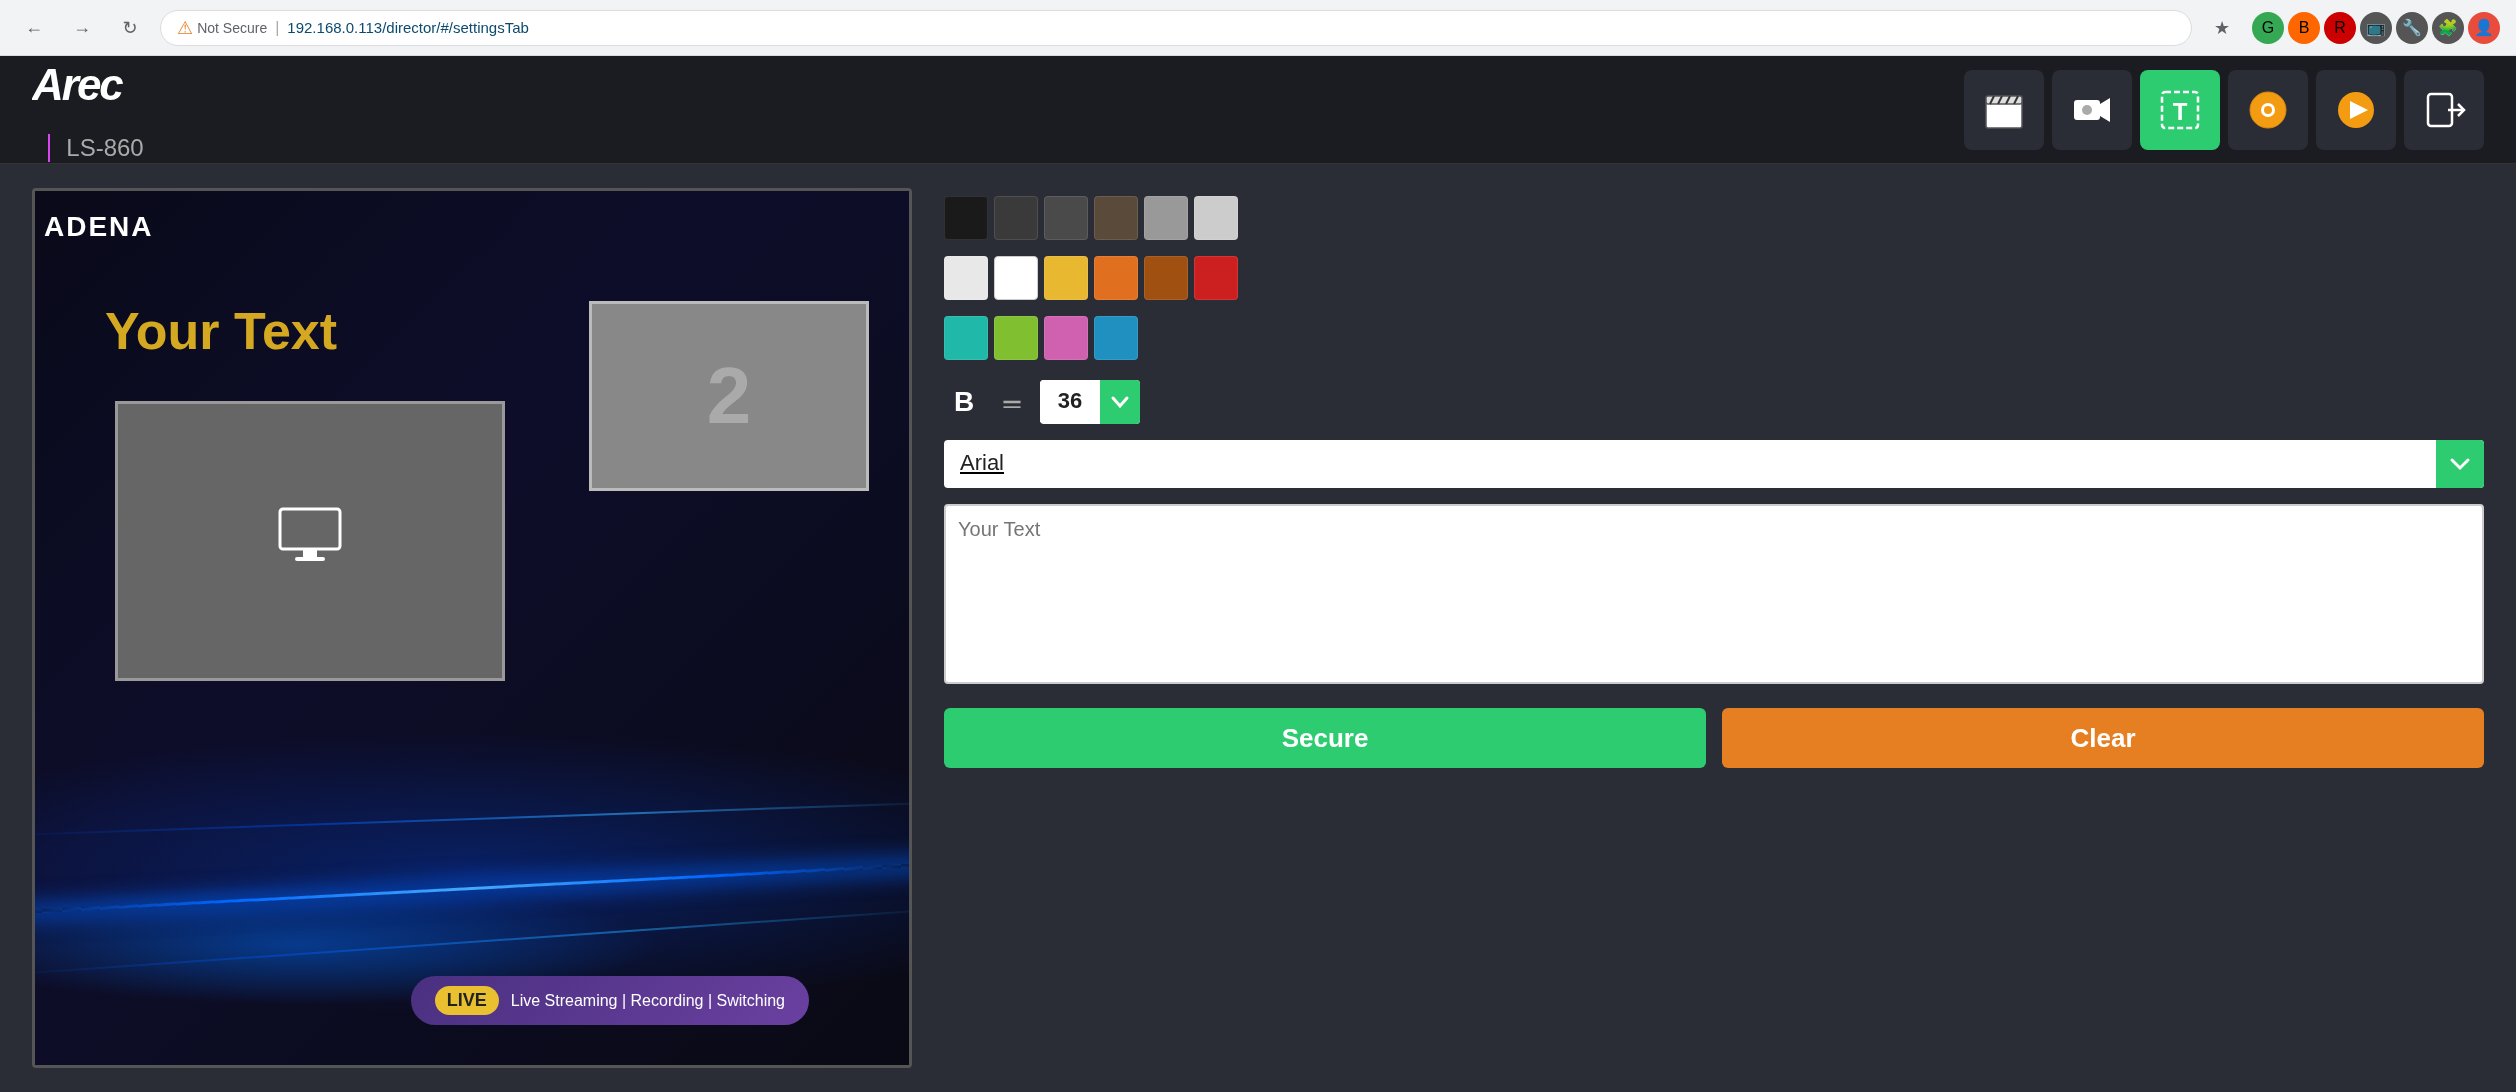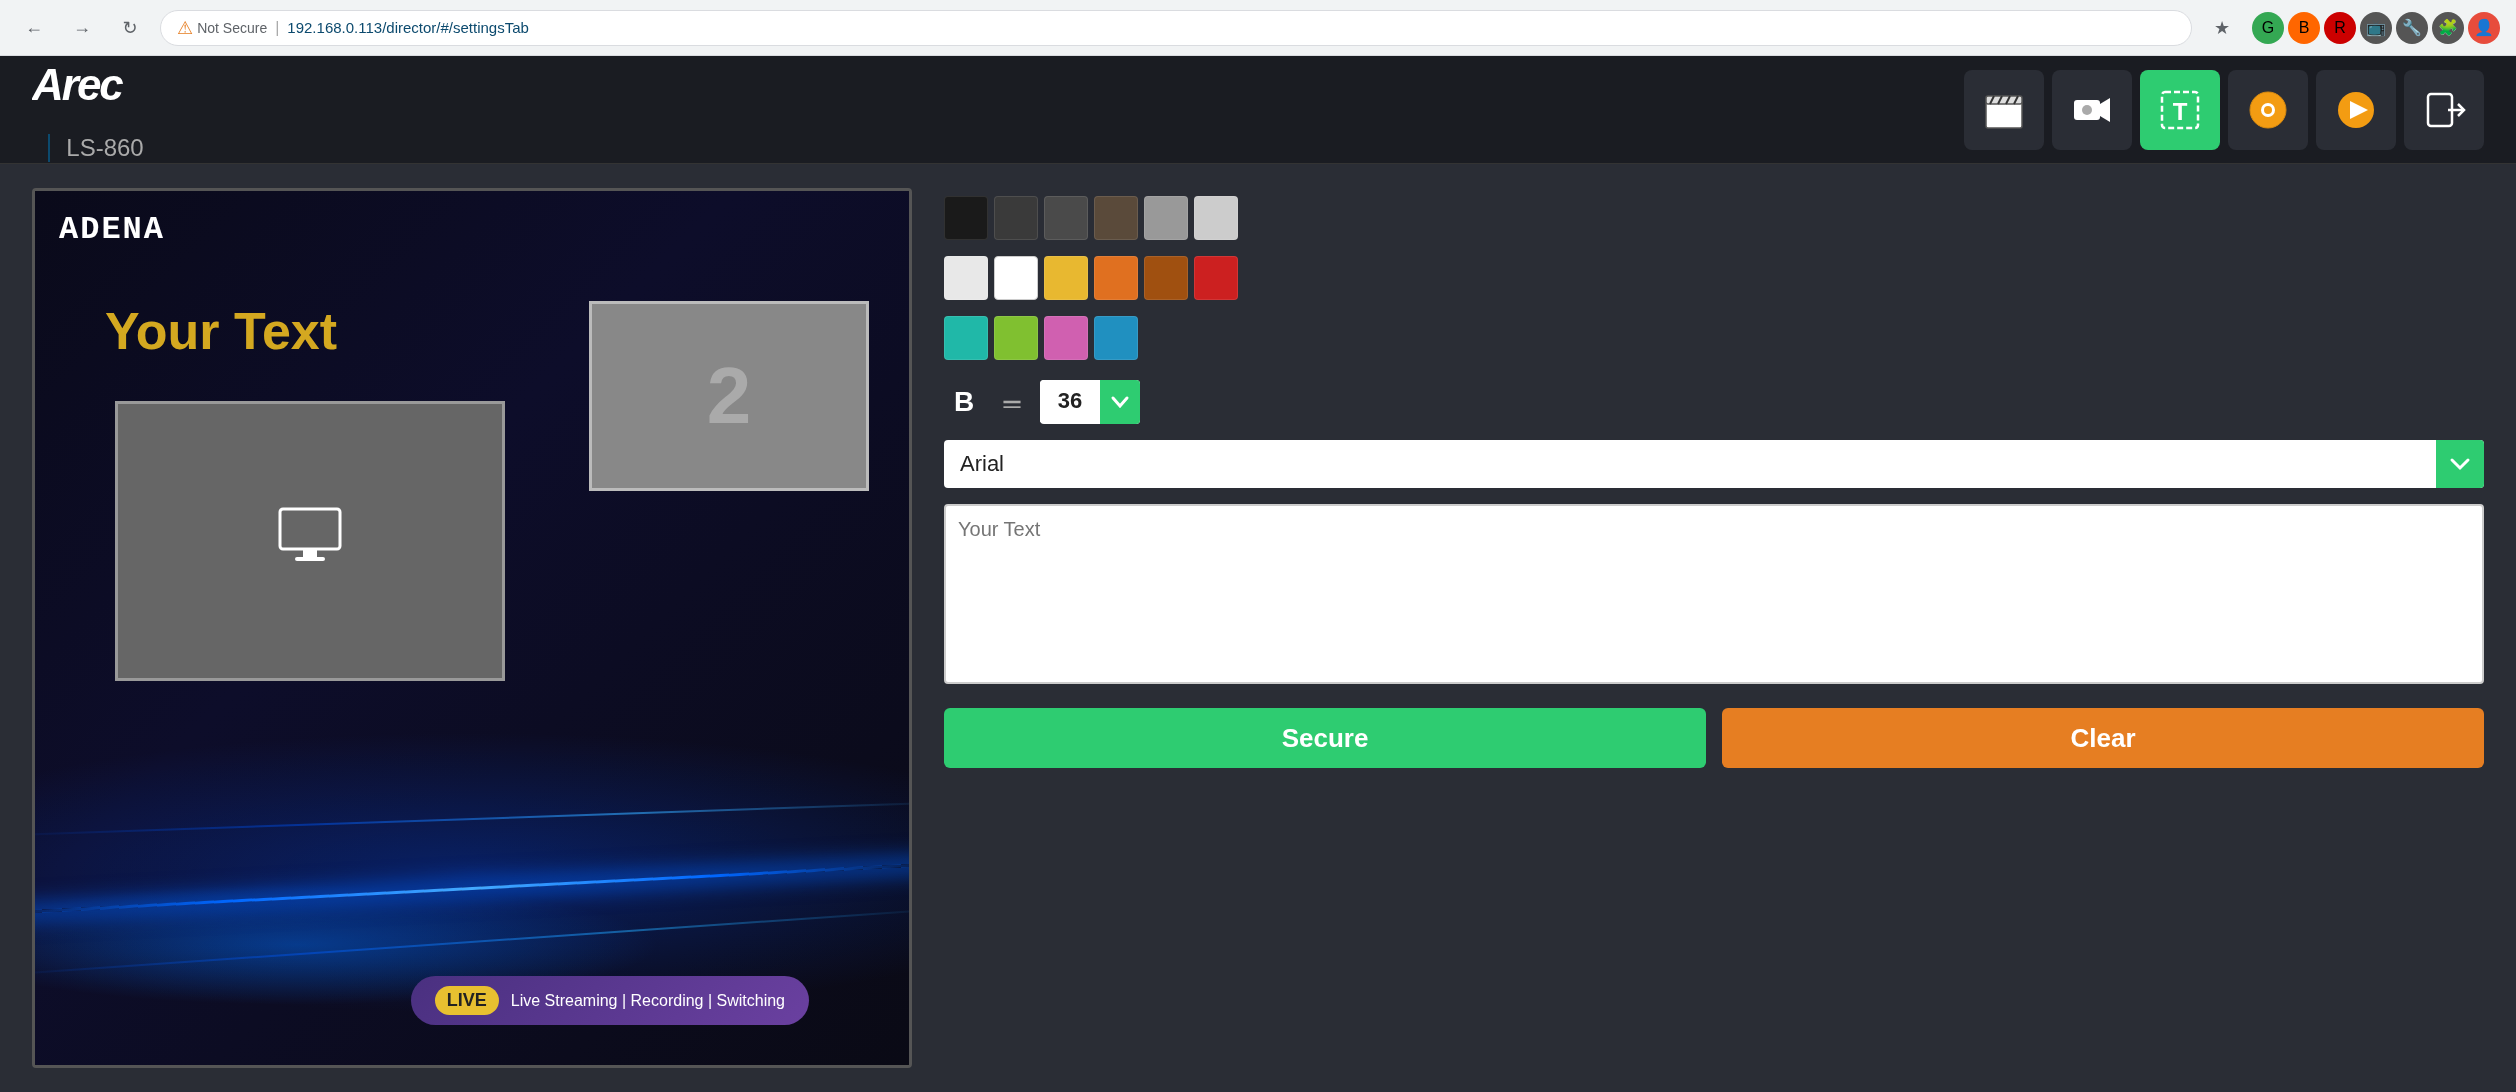--- a/index.html
+++ b/index.html
@@ -90,21 +90,21 @@
     .app-logo {
       font-size: 42px;
       font-weight: bold;
       color: white;
       font-style: italic;
       letter-spacing: -2px;
     }
     .app-model {
       font-size: 24px;
       color: #aaa;
-      border-left: 2px solid #0c4a6e;
+      border-left: 2px solid #d946ef;
       padding-left: 16px;
       margin-left: 8px;
     }
     .app-nav-icons {
       display: flex;
       align-items: center;
       gap: 8px;
     }
     .nav-icon-btn {
       width: 80px;
@@ -190,26 +190,25 @@
       height: 2px;
       background: linear-gradient(90deg, transparent, #0055ee, #22aaff, transparent);
       transform: rotate(-4deg);
       opacity: 0.5;
     }
 
     
     .preview-logo {
       position: absolute;
       top: 20px;
-      left: 24px;
-      font-size: 32px;
+      left: 9px;
+      font-size: 28px;
       font-weight: 900;
       color: white;
       letter-spacing: 2px;
-      font-family: Liberation Mono, monospace;
     }
 
     
     .preview-text-overlay {
       position: absolute;
       top: 110px;
       left: 70px;
       font-size: 52px;
       font-weight: bold;
       color: #d4a820;
@@ -353,24 +352,24 @@
       align-items: center;
       justify-content: center;
       cursor: pointer;
       font-size: 20px;
       color: white;
     }
 
     
     .font-selector {
       display: flex;
-      align-items: center;
       background: white;
       border-radius: 4px;
       overflow: hidden;
+      text-decoration: underline;
     }
     .font-name {
       flex: 1;
       padding: 10px 16px;
       font-size: 22px;
       color: #222;
     }
     .font-dropdown {
       background: #2ecc71;
       width: 48px;

